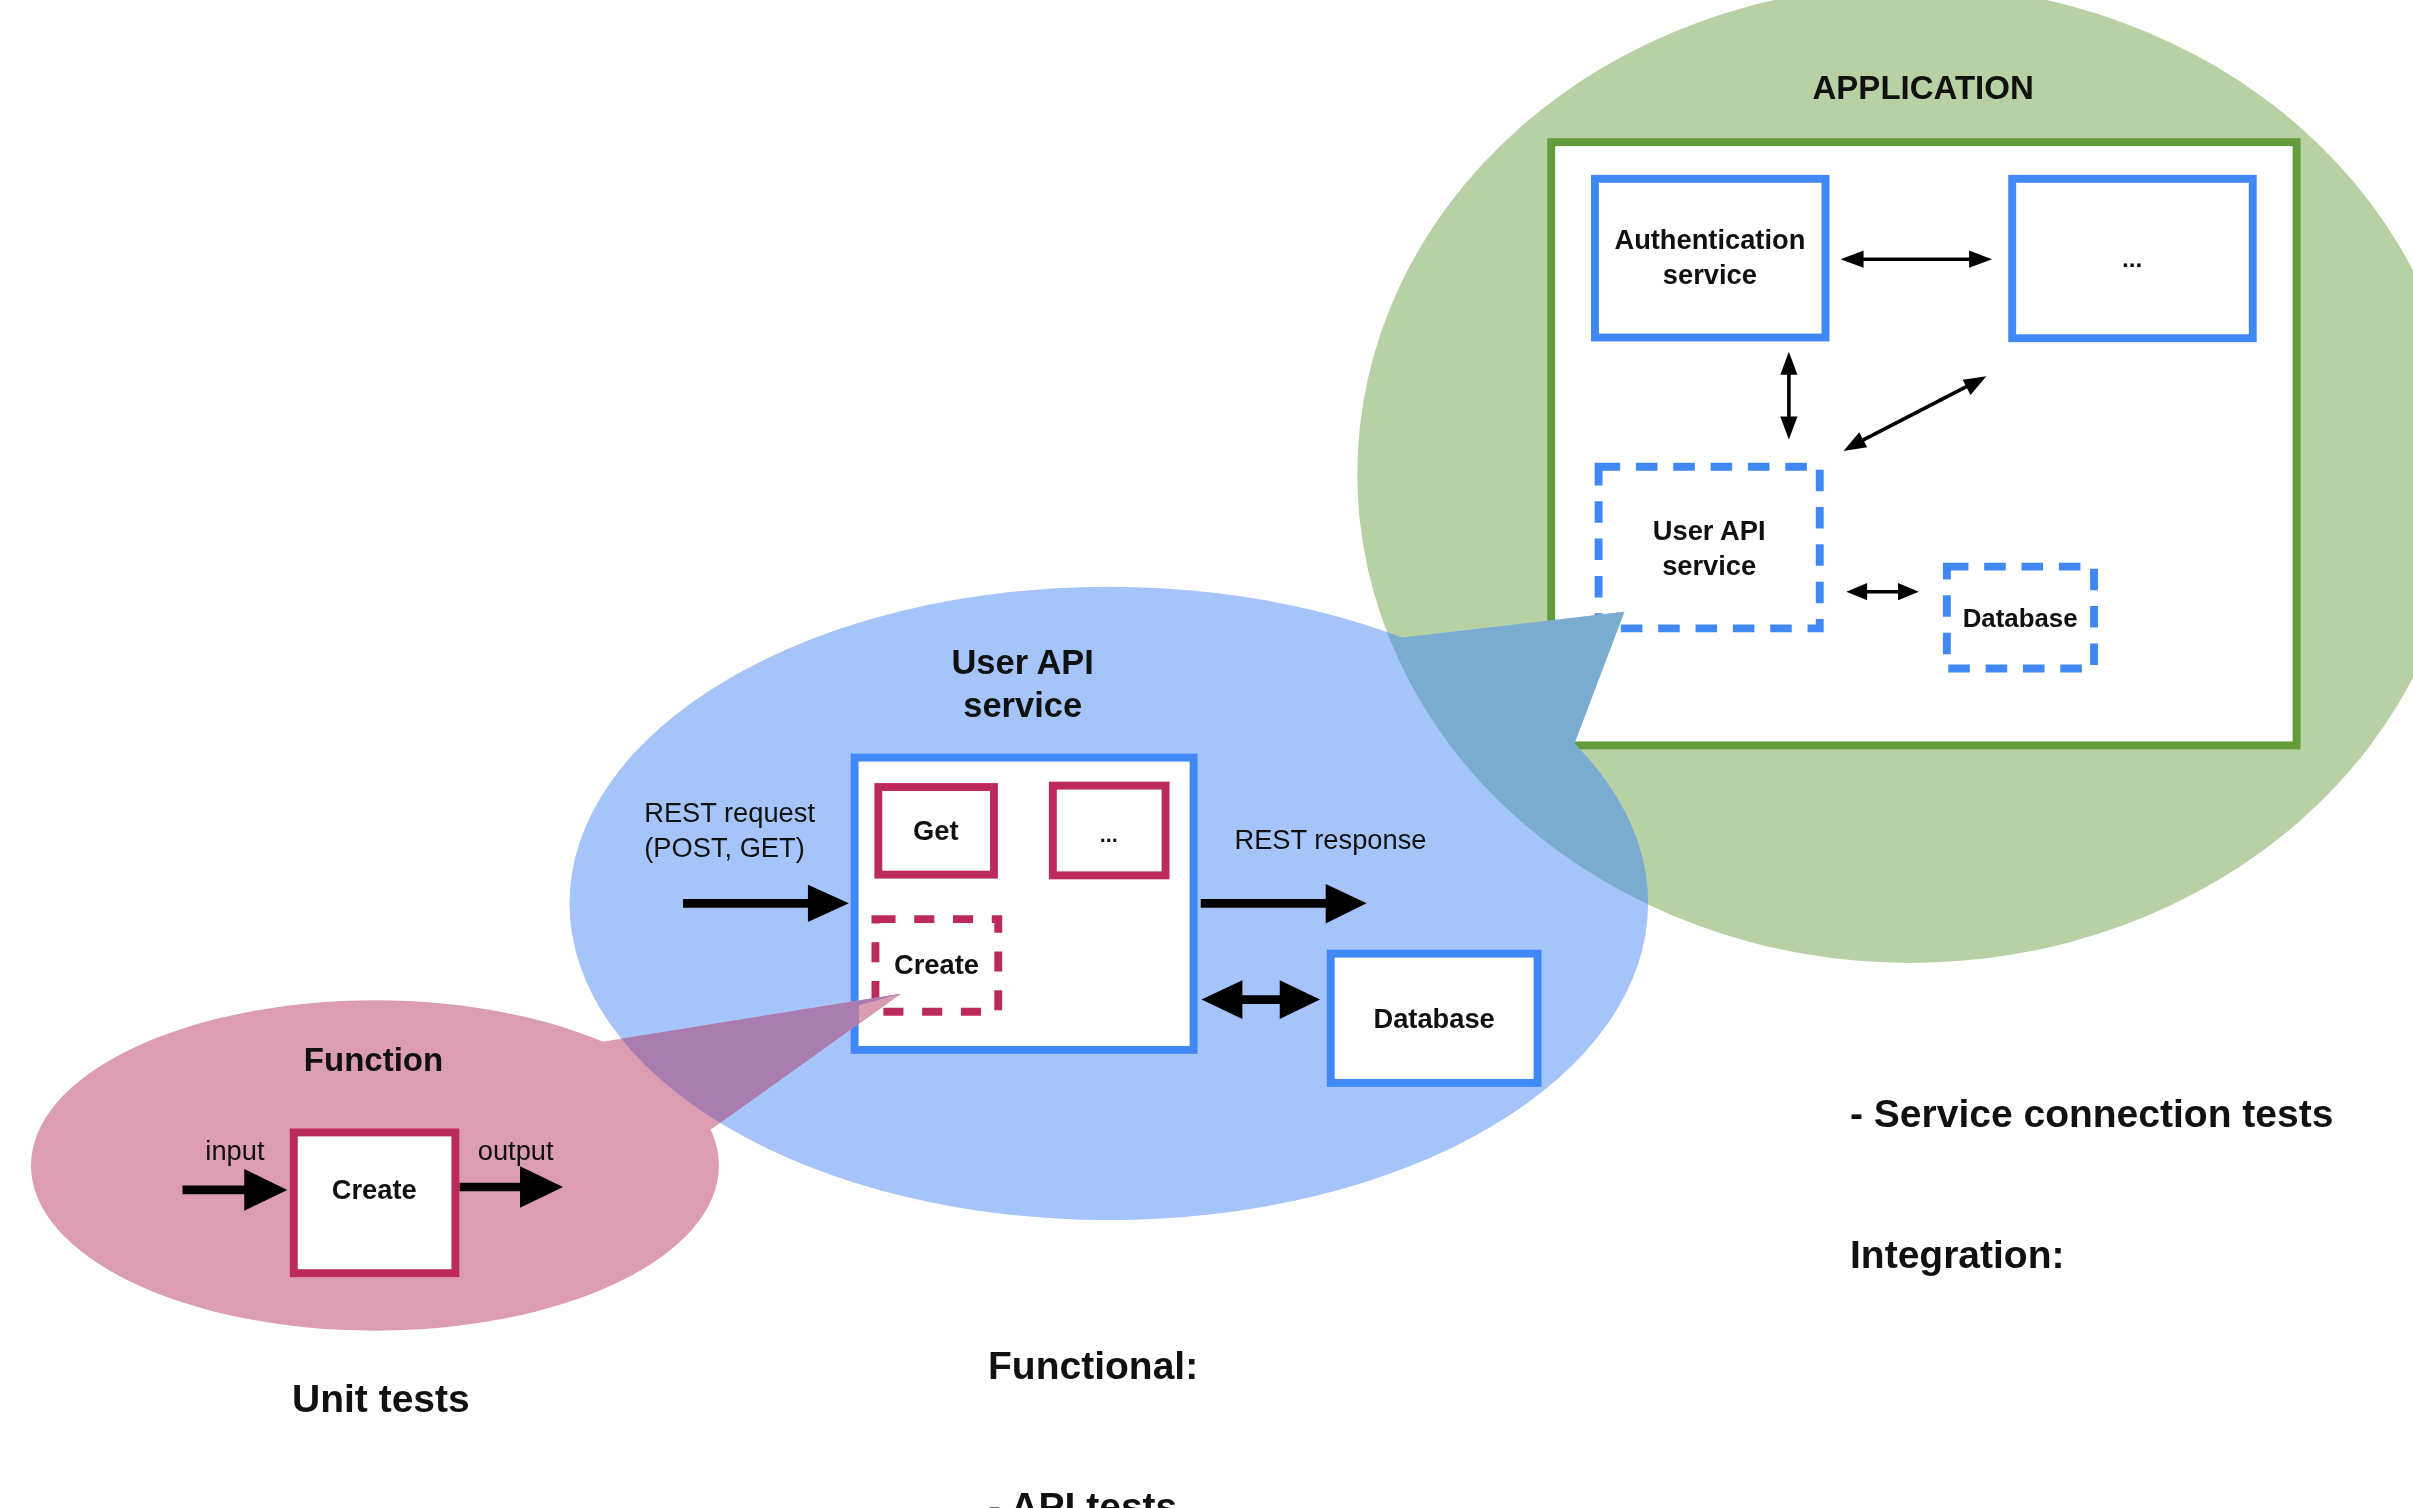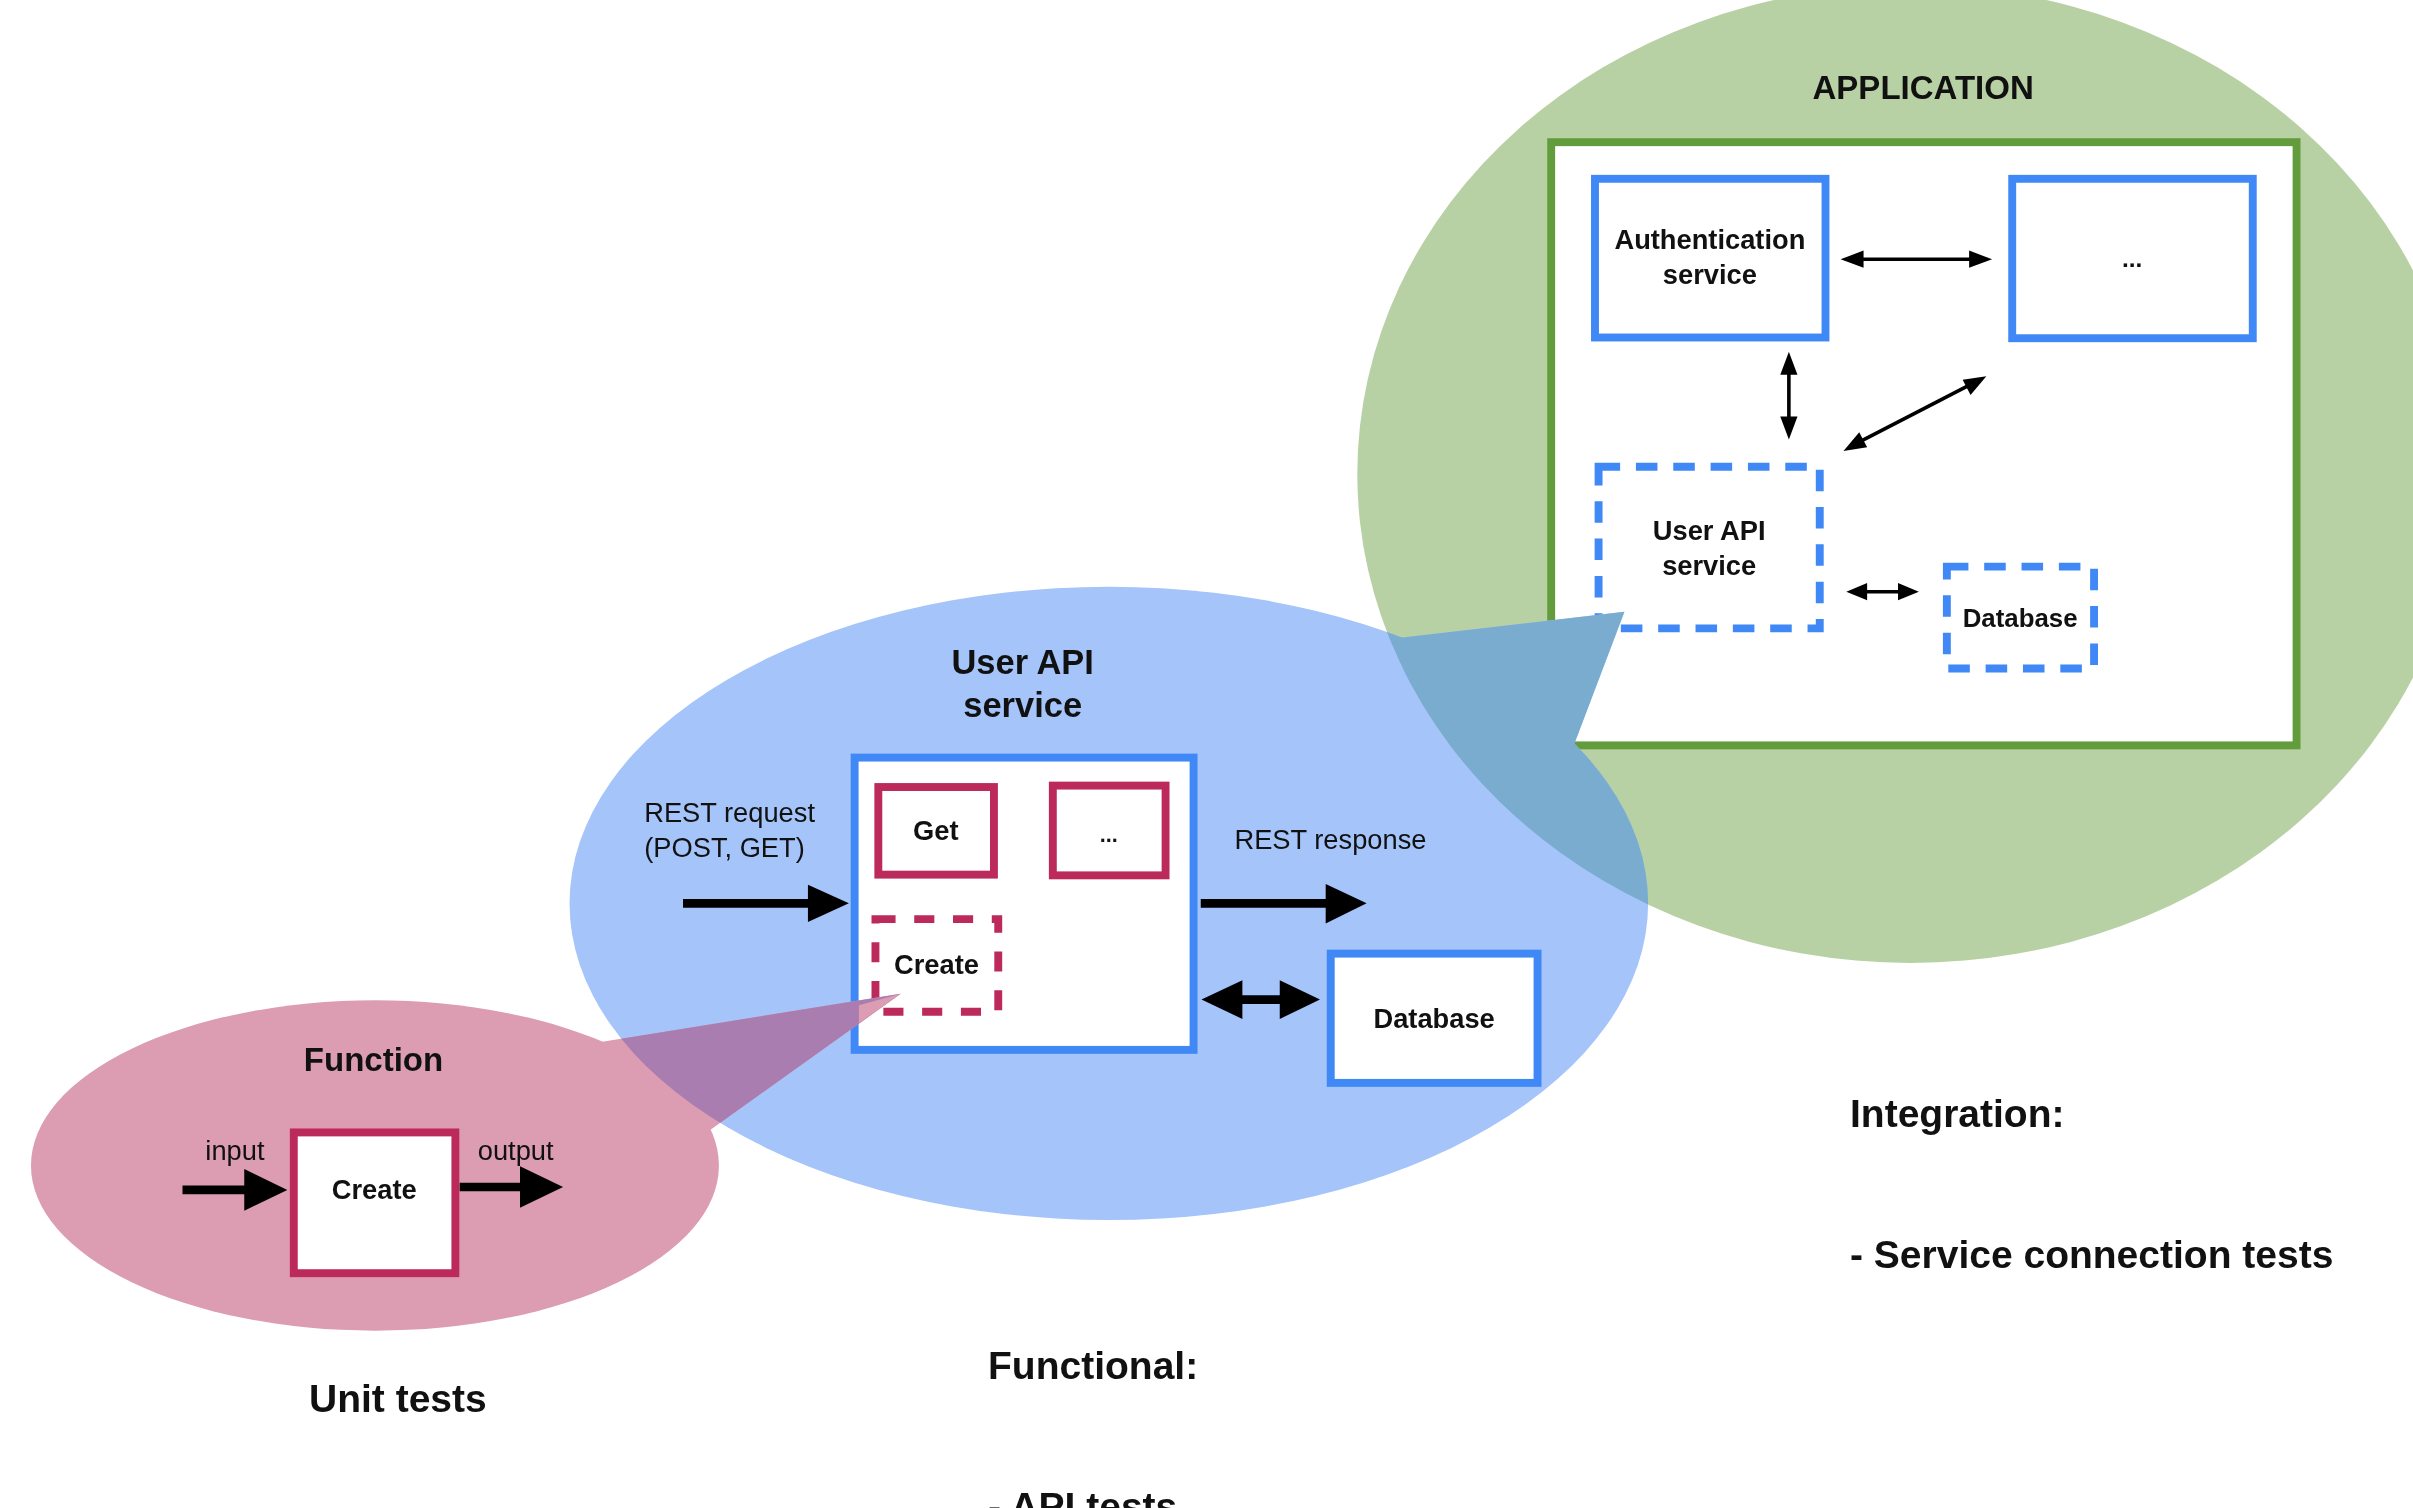--- a/index.html
+++ b/index.html
@@ -148,30 +148,30 @@
   <g>
     <line x1="254" y1="1657" x2="345" y2="1657" stroke="#000" stroke-width="12"></line>
     <polygon points="400,1657 340,1628 340,1686" fill="#000"></polygon>
   </g>
   <g>
     <line x1="640" y1="1653" x2="730" y2="1653" stroke="#000" stroke-width="12"></line>
     <polygon points="784,1653 724,1624 724,1682" fill="#000"></polygon>
   </g>
 </svg>
 
-<div class="caption" style="left:309px; top:1411px; transform: translateY(-36px);">Unit tests</div>
+<div class="caption" style="left:292px; top:1411px; transform: translateY(-36px);">Unit tests</div>
 
 <div class="caption" style="left:988px; top:1248px;">
   <div>Functional:</div>
   <div>- API tests</div>
   
   
   
 </div>
 
 <div class="caption" style="left:1850px; top:996px;">
+  <div>- Service connection tests</div>
   <div>Integration:</div>
-  <div>- Service connection tests</div>
   <div style="height:47px;"></div>
   
   
 </div>
 
 
 </body></html>

